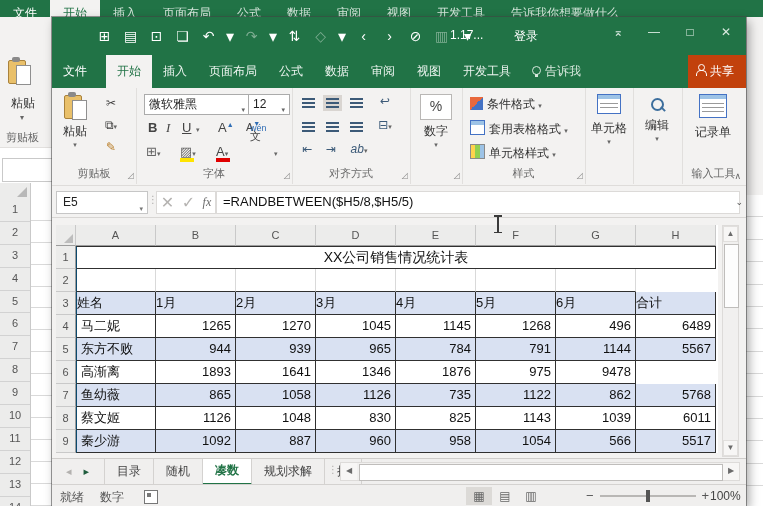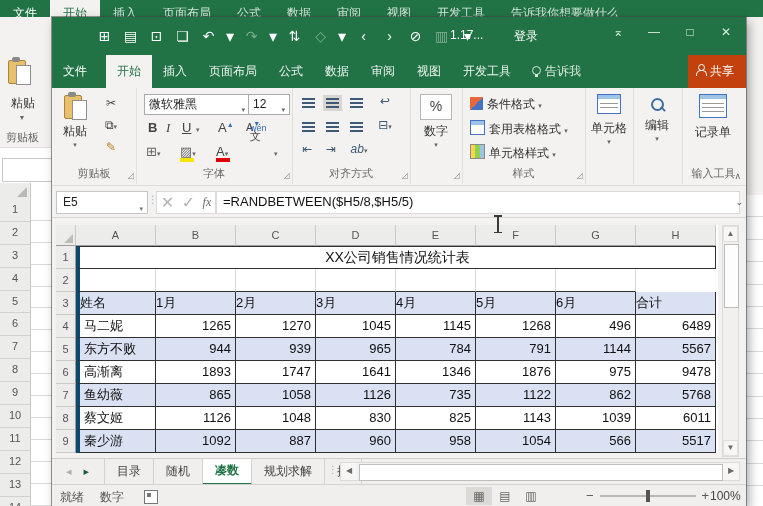--- a/index.html
+++ b/index.html
@@ -94,21 +94,21 @@
 
   
   #grid{position:absolute;left:4px;top:208px;width:662px;background:#fff}
   .ghead-row{display:flex}
   .gcorner{width:20px;height:21px;background:#ececeb;border-right:1px solid #c9c9c9;border-bottom:1px solid #9d9d9d;position:relative;box-sizing:border-box}
   .gcorner:after{content:"";position:absolute;right:2px;bottom:2px;border-left:9px solid transparent;border-bottom:9px solid #bdbdbd}
   .ghcol{width:80px;height:21px;box-sizing:border-box;background:#ececeb;border-right:1px solid #c9c9c9;border-bottom:1px solid #9d9d9d;text-align:center;line-height:20px;font-size:11px;color:#555}
   .grow{display:flex}
   .grh{width:20px;height:23px;box-sizing:border-box;background:#ececeb;border-right:1px solid #9d9d9d;border-bottom:1px solid #c9c9c9;text-align:center;line-height:22px;font-size:11px;color:#555}
   .gcell{width:80px;height:23px;box-sizing:border-box;border-right:1px solid #303030;border-bottom:1px solid #303030;font-size:13px;line-height:21px;color:#111;background:#fff;overflow:hidden;white-space:nowrap}
-  .gcell.firstc{border-left:4px solid #0c4a6e}
+  .gcell.firstc{border-left:1px solid #0c4a6e}
   .gcell.merged{width:640px;text-align:center;font-size:14px;border-top:1px solid #303030}
   .gcell.lightv{border-right:1px solid #d9d9d9}
   .gcell.lightv.lastc{border-right:1px solid #303030}
   .gcell.th{background:#d9e1f2;}
   .grow.alt .gcell{background:#d9e1f2}
   .gcell.name{padding-left:4px}
   .gcell.num{text-align:right;padding-right:4px}
   .gcell.unitcell{padding-left:3px;font-size:13px}
 
   
@@ -395,21 +395,20 @@
           <div class="gcell num">965</div>
           <div class="gcell num">784</div>
           <div class="gcell num">791</div>
           <div class="gcell num">1144</div>
           <div class="gcell num">5567</div>
         </div>
         <div class="grow">
           <div class="grh">6</div>
           <div class="gcell name firstc">高渐离</div>
           <div class="gcell num">1893</div>
-          <div class="gcell num">1747</div>
           <div class="gcell num">1641</div>
           <div class="gcell num">1346</div>
           <div class="gcell num">1876</div>
           <div class="gcell num">975</div>
           <div class="gcell num">9478</div>
         </div>
         <div class="grow alt">
           <div class="grh">7</div>
           <div class="gcell name firstc">鱼幼薇</div>
           <div class="gcell num">865</div>

